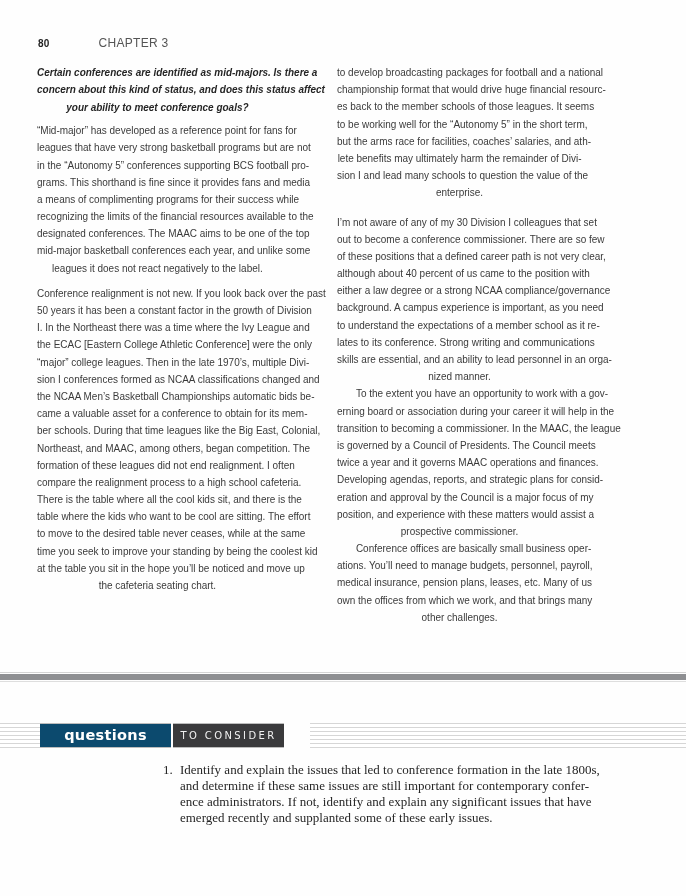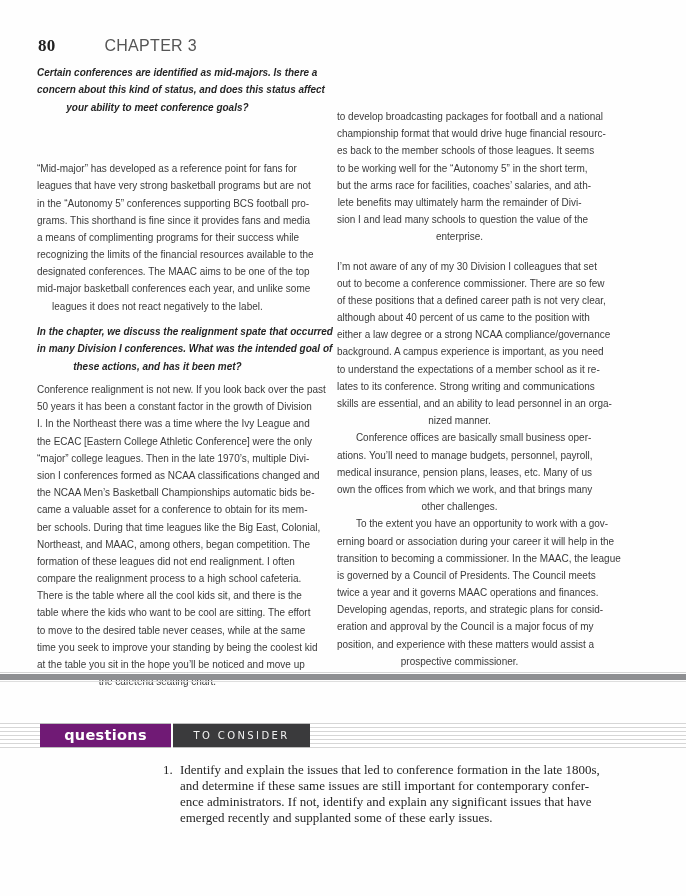--- a/index.html
+++ b/index.html
@@ -1,47 +1,47 @@
 <!DOCTYPE html>
 <html><head>
 <meta charset="utf-8">
 <style>
   html, body { margin: 0; padding: 0; background: #ffffff; }
   body { width: 686px; height: 896px; position: relative; overflow: hidden; }
   .page { position: absolute; left: 0; top: 0; width: 686px; height: 896px; background: #fefefe; }
 
   .running-head { position: absolute; left: 38px; top: 36px; height: 16px; display: flex; align-items: baseline; }
-  .folio { font-family: Liberation Serif, serif; font-weight: bold; font-size: 17px; color: #222; letter-spacing: 0.2px; }
-  .chapter-label { font-family: "Liberation Sans", sans-serif; font-size: 16px; color: #555; margin-left: 13px; letter-spacing: 0.3px; padding-left: 36px; }
+  .folio { font-family: Liberation Sans, sans-serif; font-weight: bold; font-size: 10px; color: #222; letter-spacing: 0.2px; }
+  .chapter-label { font-family: "Liberation Sans", sans-serif; font-size: 12px; color: #555; margin-left: 13px; letter-spacing: 0.3px; padding-left: 36px; }
 
   .col { position: absolute; top: 63px; text-align: center; }
   .col-left { left: 37px; width: 280px; }
   .col-right { left: 337px; width: 285px; }
 
   .line { font-family: "Liberation Sans", sans-serif; font-size: 11.6px; line-height: 17.2px; height: 17.2px; white-space: nowrap; color: #3a3a3a; transform-origin: left center; transform: scaleX(0.86); }
   .q .line { font-style: italic; font-weight: bold; color: #262626; line-height: 17.4px; height: 17.4px; transform: scaleX(0.86); }
   .q { margin-bottom: 6px; }
-  .ans { margin-bottom: 8px; margin-top: 44px; }
+  .ans { margin-bottom: 8px; }
   .indent { padding-left: 22px; }
 
   .col-left .q.first { margin-top: 0; }
 
   .rule { position: absolute; left: 0; width: 686px; }
   .rule-top { top: 672px; height: 1px; background: #d4d4d4; }
   .rule-main { top: 674px; height: 6px; background: #8e8f92; }
   .rule-bot { top: 681px; height: 1px; background: #dedede; }
 
   .banner { position: absolute; top: 723px; left: 0; width: 686px; height: 25px; }
   .stripes { position: absolute; top: 0; height: 25px;
     background: repeating-linear-gradient(to bottom, #d6d6d6 0px, #d6d6d6 1px, #ffffff 1px, #ffffff 4px); }
   .stripes-left { left: 0; width: 40px; }
   .stripes-right { left: 310px; width: 376px; }
-  .banner-q { position: absolute; left: 40px; top: 0; width: 131px; height: 25px; background: #701a75; border-top: 1px solid #bdbdbd; border-bottom: 1px solid #bdbdbd; box-sizing: border-box; display: flex; align-items: center; justify-content: center; }
+  .banner-q { position: absolute; left: 40px; top: 0; width: 131px; height: 25px; background: #0c4a6e; border-top: 1px solid #bdbdbd; border-bottom: 1px solid #bdbdbd; box-sizing: border-box; display: flex; align-items: center; justify-content: center; }
   .banner-q span { font-family: "DejaVu Sans", sans-serif; font-weight: bold; font-size: 14.5px; color: #ffffff; letter-spacing: 0.3px; margin-top: -1px; }
-  .banner-t { position: absolute; left: 173px; top: 0; width: 137px; height: 25px; background: #3a3a3c; border-top: 1px solid #bdbdbd; border-bottom: 1px solid #bdbdbd; box-sizing: border-box; display: flex; align-items: center; justify-content: center; }
+  .banner-t { position: absolute; left: 173px; top: 0; width: 111px; height: 25px; background: #3a3a3c; border-top: 1px solid #bdbdbd; border-bottom: 1px solid #bdbdbd; box-sizing: border-box; display: flex; align-items: center; justify-content: center; }
   .banner-t span { font-family: "DejaVu Sans", sans-serif; font-size: 10px; color: #f2f2f2; letter-spacing: 2.4px; }
 
   .questions { position: absolute; left: 163px; top: 762px; width: 460px; }
   .qitem { position: relative; padding-left: 17px; }
   .qnum { position: absolute; left: 0; top: 0; font-family: "Liberation Serif", serif; font-size: 13px; line-height: 16px; color: #262626; }
   .qline { font-family: "Liberation Serif", serif; font-size: 13.2px; line-height: 16px; height: 16px; white-space: nowrap; color: #262626; transform-origin: left center; transform: scaleX(0.985); }
 </style>
 </head>
 <body>
 
@@ -61,25 +61,20 @@
     <div class="ans">
         <div class="line">“Mid-major” has developed as a reference point for fans for</div>
         <div class="line">leagues that have very strong basketball programs but are not</div>
         <div class="line">in the “Autonomy 5” conferences supporting BCS football pro-</div>
         <div class="line">grams. This shorthand is fine since it provides fans and media</div>
         <div class="line">a means of complimenting programs for their success while</div>
         <div class="line">recognizing the limits of the financial resources available to the</div>
         <div class="line">designated conferences. The MAAC aims to be one of the top</div>
         <div class="line">mid-major basketball conferences each year, and unlike some</div>
         <div class="line">leagues it does not react negatively to the label.</div>
-      </div>
-    <div class="q">
-        <div class="line">In the chapter, we discuss the realignment spate that occurred</div>
-        <div class="line">in many Division I conferences. What was the intended goal of</div>
-        <div class="line">these actions, and has it been met?</div>
       </div>
     <div>
         <div class="line">Conference realignment is not new. If you look back over the past</div>
         <div class="line">50 years it has been a constant factor in the growth of Division</div>
         <div class="line">I. In the Northeast there was a time where the Ivy League and</div>
         <div class="line">the ECAC [Eastern College Athletic Conference] were the only</div>
         <div class="line">“major” college leagues. Then in the late 1970’s, multiple Divi-</div>
         <div class="line">sion I conferences formed as NCAA classifications changed and</div>
         <div class="line">the NCAA Men’s Basketball Championships automatic bids be-</div>
         <div class="line">came a valuable asset for a conference to obtain for its mem-</div>
@@ -113,36 +108,36 @@
         <div class="line">of these positions that a defined career path is not very clear,</div>
         <div class="line">although about 40 percent of us came to the position with</div>
         <div class="line">either a law degree or a strong NCAA compliance/governance</div>
         <div class="line">background. A campus experience is important, as you need</div>
         <div class="line">to understand the expectations of a member school as it re-</div>
         <div class="line">lates to its conference. Strong writing and communications</div>
         <div class="line">skills are essential, and an ability to lead personnel in an orga-</div>
         <div class="line">nized manner.</div>
       </div>
     <div>
-        <div class="line indent">Conference offices are basically small business oper-</div>
-        <div class="line">ations. You’ll need to manage budgets, personnel, payroll,</div>
-        <div class="line">medical insurance, pension plans, leases, etc. Many of us</div>
-        <div class="line">own the offices from which we work, and that brings many</div>
-        <div class="line">other challenges.</div>
-      </div>
-    <div>
         <div class="line indent">To the extent you have an opportunity to work with a gov-</div>
         <div class="line">erning board or association during your career it will help in the</div>
         <div class="line">transition to becoming a commissioner. In the MAAC, the league</div>
         <div class="line">is governed by a Council of Presidents. The Council meets</div>
         <div class="line">twice a year and it governs MAAC operations and finances.</div>
         <div class="line">Developing agendas, reports, and strategic plans for consid-</div>
         <div class="line">eration and approval by the Council is a major focus of my</div>
         <div class="line">position, and experience with these matters would assist a</div>
         <div class="line">prospective commissioner.</div>
+      </div>
+    <div>
+        <div class="line indent">Conference offices are basically small business oper-</div>
+        <div class="line">ations. You’ll need to manage budgets, personnel, payroll,</div>
+        <div class="line">medical insurance, pension plans, leases, etc. Many of us</div>
+        <div class="line">own the offices from which we work, and that brings many</div>
+        <div class="line">other challenges.</div>
       </div>
   </div>
 
   <div class="rule rule-top"></div>
   <div class="rule rule-main"></div>
   <div class="rule rule-bot"></div>
 
   <div class="banner">
     <div class="stripes stripes-left"></div>
     <div class="banner-q">

